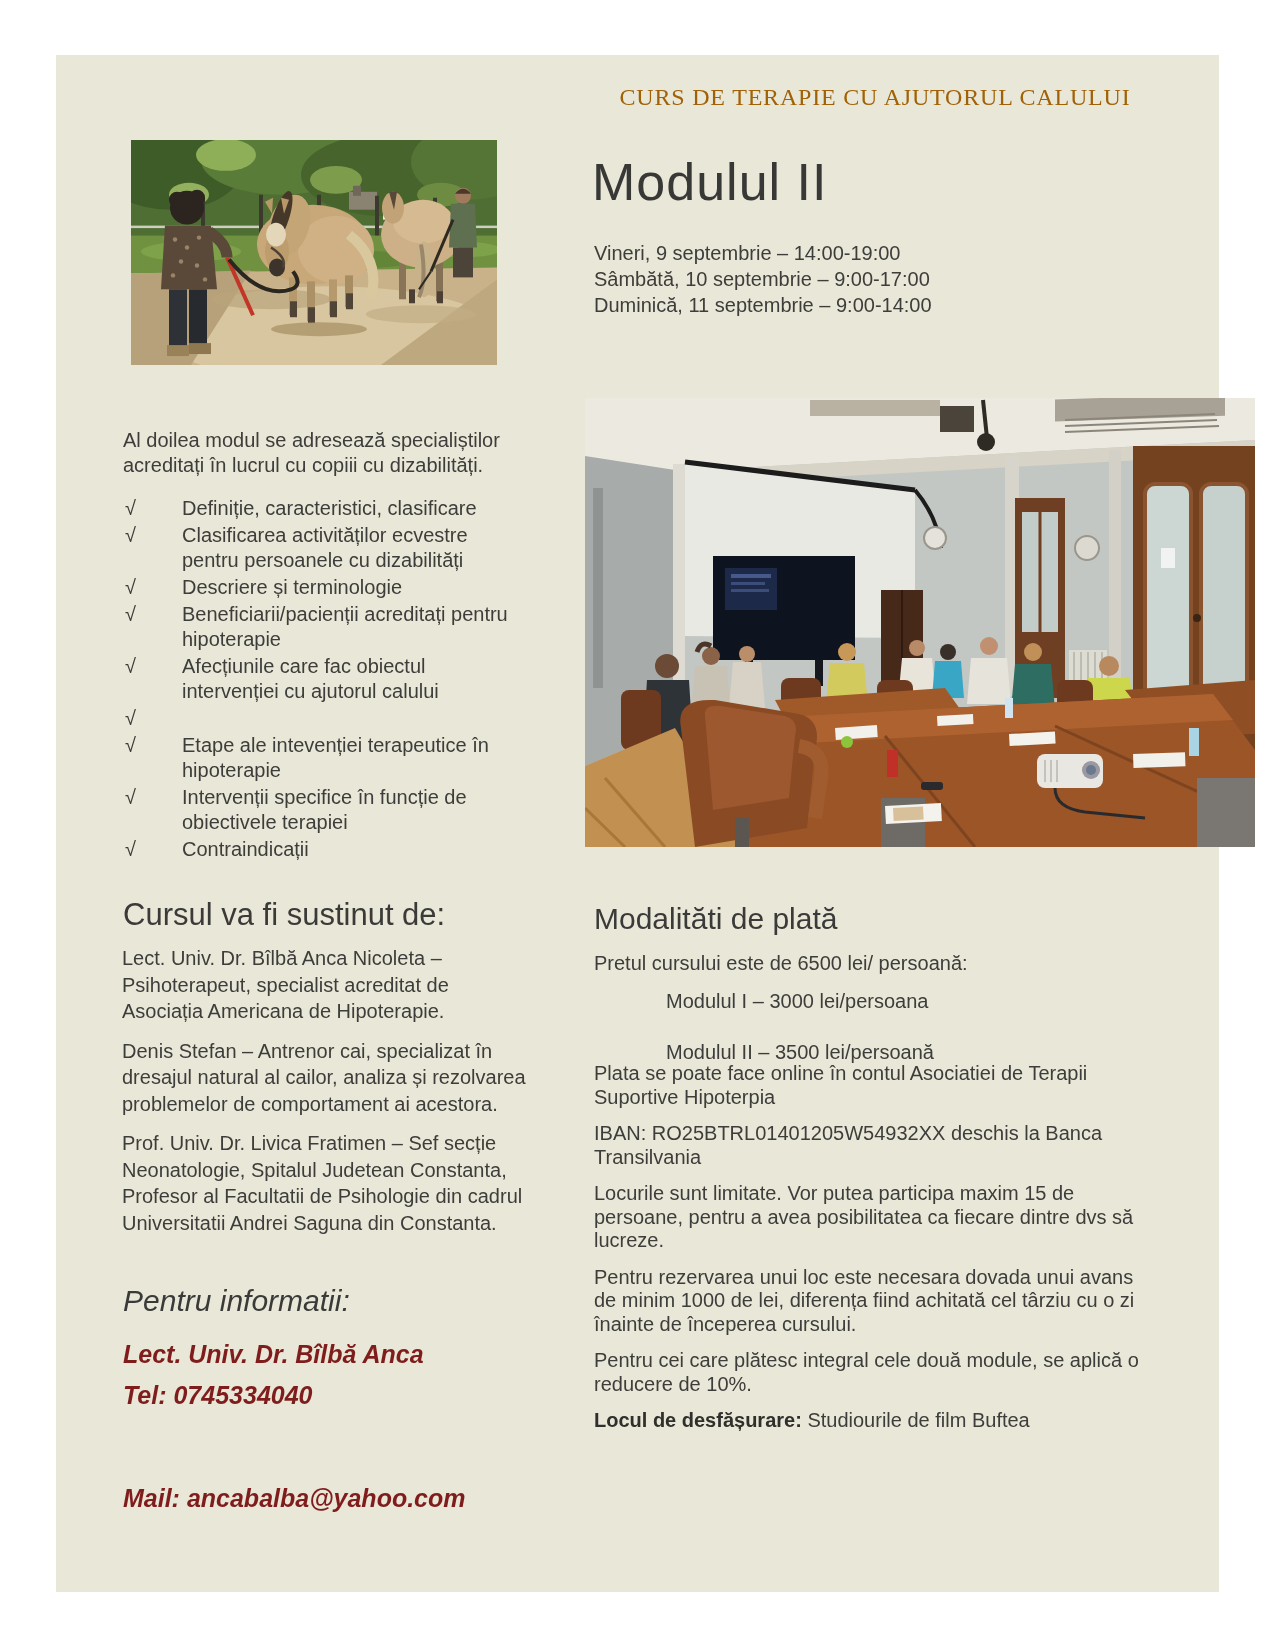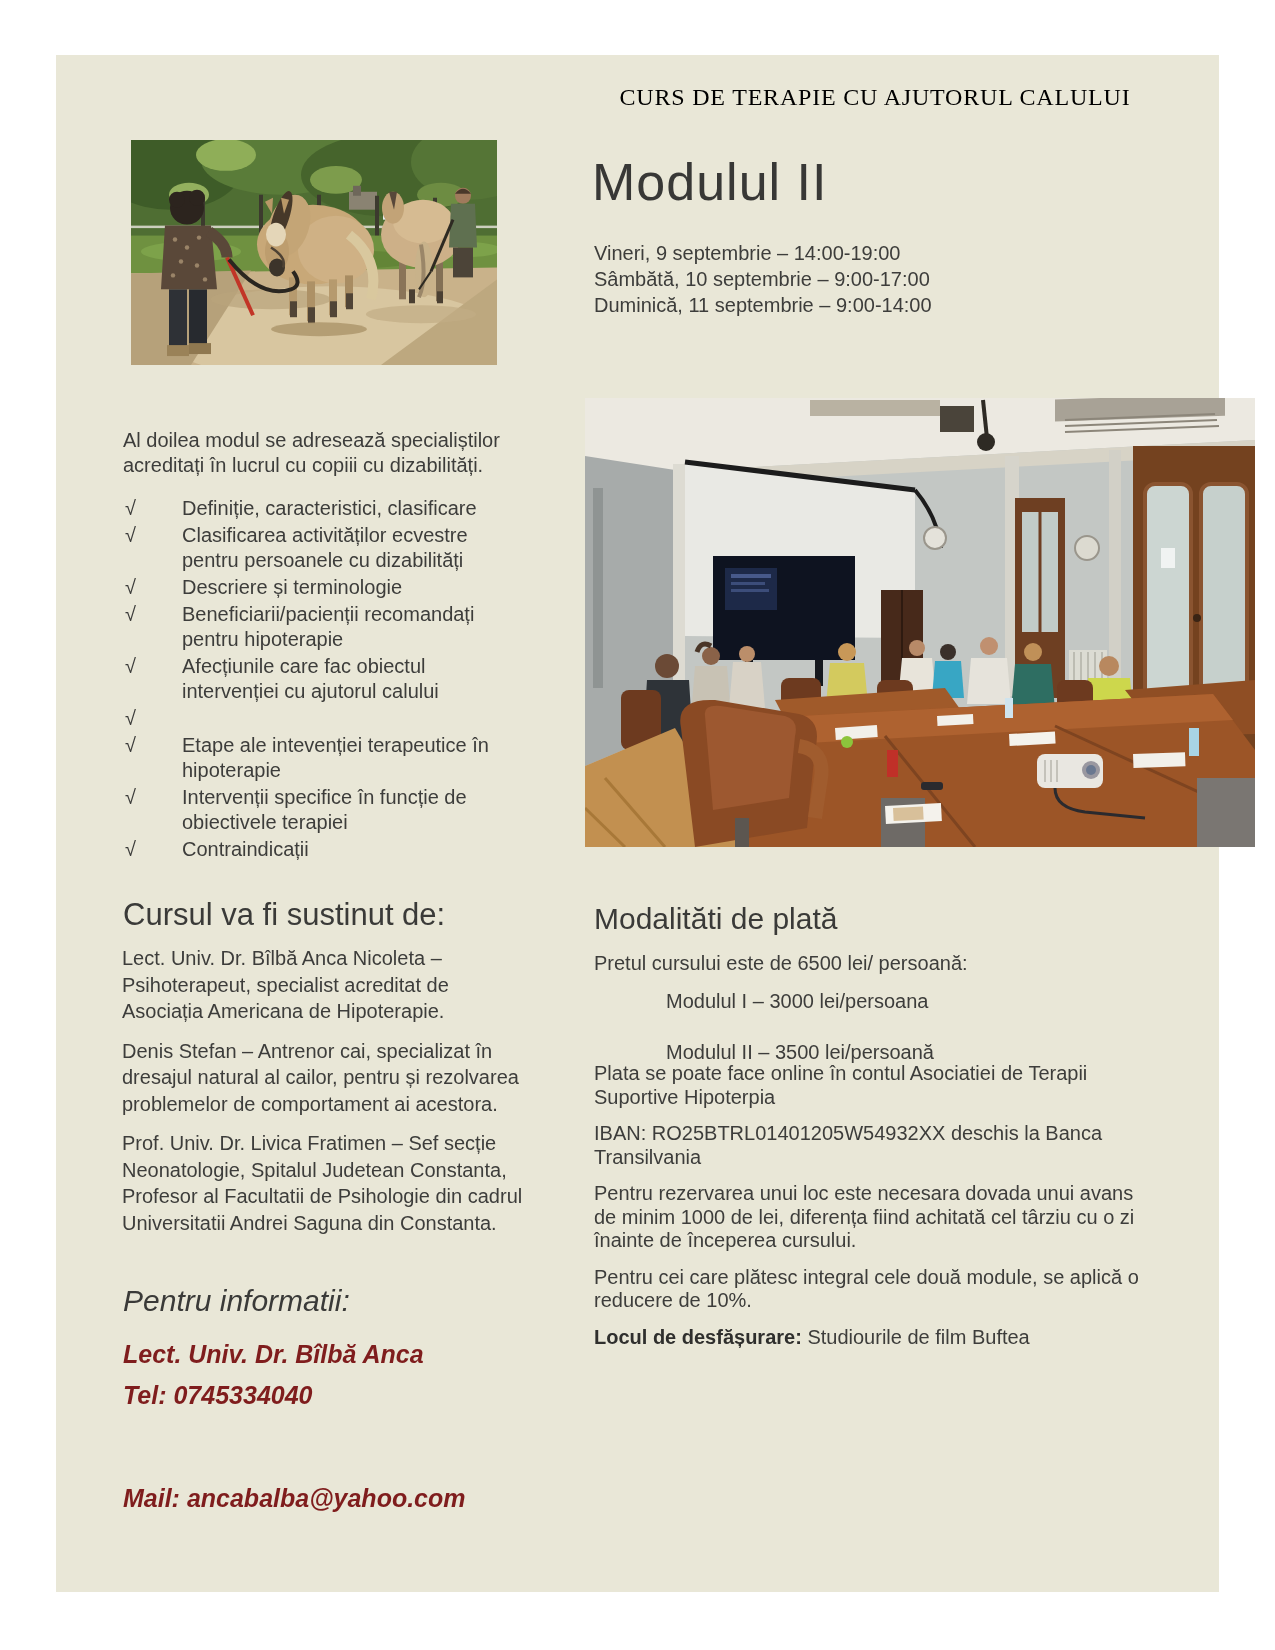--- a/index.html
+++ b/index.html
@@ -5,21 +5,21 @@
   html,body{margin:0;padding:0;}
   body{
     width:1275px;height:1650px;position:relative;background:#ffffff;
     font-family:"Liberation Sans",sans-serif;color:#3d3d3b;overflow:hidden;
   }
   .sheet{position:absolute;left:56px;top:55px;width:1163px;height:1537px;background:#e9e7d7;}
 
   
   .doc-header{
     position:absolute;left:575px;top:84px;width:600px;text-align:center;
-    font-family:"Liberation Serif",serif;font-size:24px;letter-spacing:.8px;color:#000000;
+    font-family:"Liberation Serif",serif;font-size:24px;letter-spacing:.8px;color:#a16207;
   }
   .module-title{
     position:absolute;left:592px;top:152px;font-size:52px;font-weight:300;
     color:#383836;letter-spacing:1px;text-align:right;
   }
   .schedule{position:absolute;left:594px;top:240px;font-size:20px;line-height:26px;color:#3d3d3b;}
 
   
   .photo-horses{position:absolute;left:131px;top:140px;width:366px;height:225px;}
   .photo-meeting{position:absolute;left:585px;top:398px;width:670px;height:449px;}
@@ -332,21 +332,21 @@
   <div class="check-item">
     <span class="check-mark">√</span>
     <span class="check-text">Clasificarea activităților ecvestre pentru persoanele cu dizabilități</span>
   </div>
   <div class="check-item">
     <span class="check-mark">√</span>
     <span class="check-text">Descriere și terminologie</span>
   </div>
   <div class="check-item">
     <span class="check-mark">√</span>
-    <span class="check-text">Beneficiarii/pacienții recomandați pentru hipoterapie</span>
+    <span class="check-text">Beneficiarii/pacienții acreditați pentru hipoterapie</span>
   </div>
   <div class="check-item">
     <span class="check-mark">√</span>
     <span class="check-text">Afecțiunile care fac obiectul intervenției cu ajutorul calului</span>
   </div>
   <div class="check-item">
     <span class="check-mark">√</span>
   </div>
   <div class="check-item">
     <span class="check-mark">√</span>
@@ -358,33 +358,34 @@
   </div>
   <div class="check-item">
     <span class="check-mark">√</span>
     <span class="check-text">Contraindicații</span>
   </div>
 </div>
 
 <div class="speakers-heading">Cursul va fi sustinut de:</div>
 <div class="speakers">
   <p>Lect. Univ. Dr. Bîlbă Anca Nicoleta – Psihoterapeut, specialist acreditat de Asociația Americana de Hipoterapie.</p>
-  <p>Denis Stefan – Antrenor cai, specializat în dresajul natural al cailor, pentru și rezolvarea problemelor de comportament ai acestora.</p>
+  <p>Denis Stefan – Antrenor cai, specializat în dresajul natural al cailor, analiza și rezolvarea problemelor de comportament ai acestora.</p>
   <p>Prof. Univ. Dr. Livica Fratimen – Sef secție Neonatologie, Spitalul Judetean Constanta, Profesor al Facultatii de Psihologie din cadrul Universitatii Andrei Saguna din Constanta.</p>
 </div>
 
 <div class="contact-heading">Pentru informatii:</div>
 <div class="contact-line contact-name">Lect. Univ. Dr. Bîlbă Anca</div>
 <div class="contact-line contact-tel">Tel: 0745334040</div>
 <div class="contact-line contact-mail">Mail: ancabalba@yahoo.com</div>
 
 <div class="payment-heading">Modalităti de plată</div>
 <div class="price-line">Pretul  cursului este de 6500 lei/ persoană:</div>
 <div class="price-mod1">Modulul I – 3000 lei/persoana</div>
 <div class="price-mod2">Modulul II – 3500 lei/persoană</div>
 
 <div class="pay-flow">
   <p>Plata se poate face online în contul Asociatiei de Terapii Suportive Hipoterpia</p>
   <p>IBAN: RO25BTRL01401205W54932XX deschis la Banca Transilvania</p>
+  <p>Locurile sunt limitate. Vor putea participa maxim 15 de persoane, pentru a avea posibilitatea ca fiecare dintre dvs să lucreze.</p>
   <p>Pentru rezervarea unui loc este necesara dovada unui avans de minim 1000 de lei, diferența fiind achitată cel târziu cu o zi înainte de începerea cursului.</p>
   <p>Pentru cei care plătesc integral cele două module, se aplică o reducere de 10%.</p>
   <p><span class="bold">Locul de desfășurare:</span><span> Studiourile de film Buftea</span></p>
 </div>
 
 </body></html>

